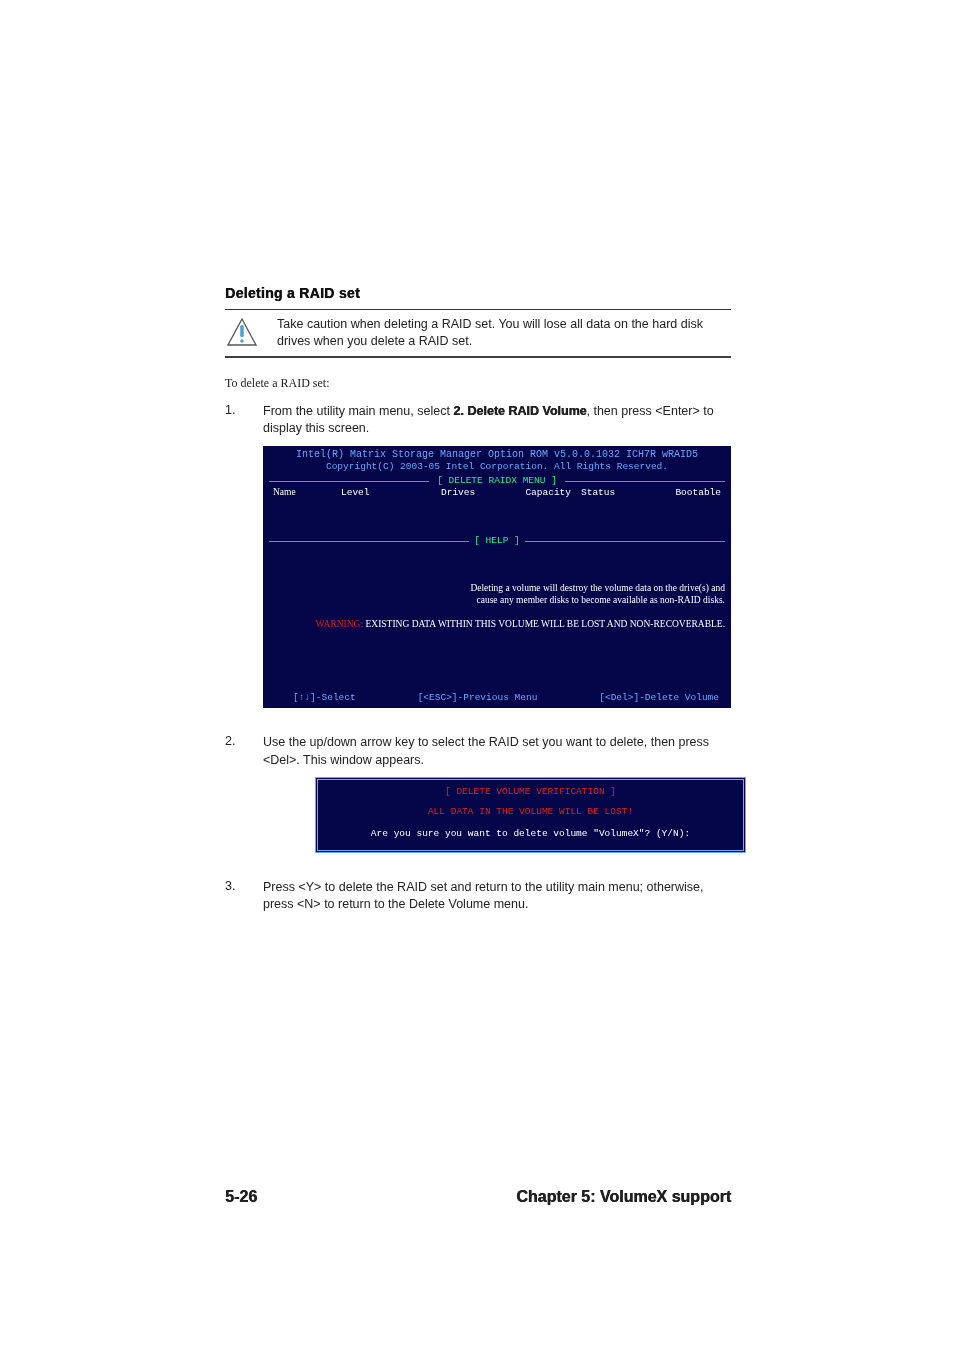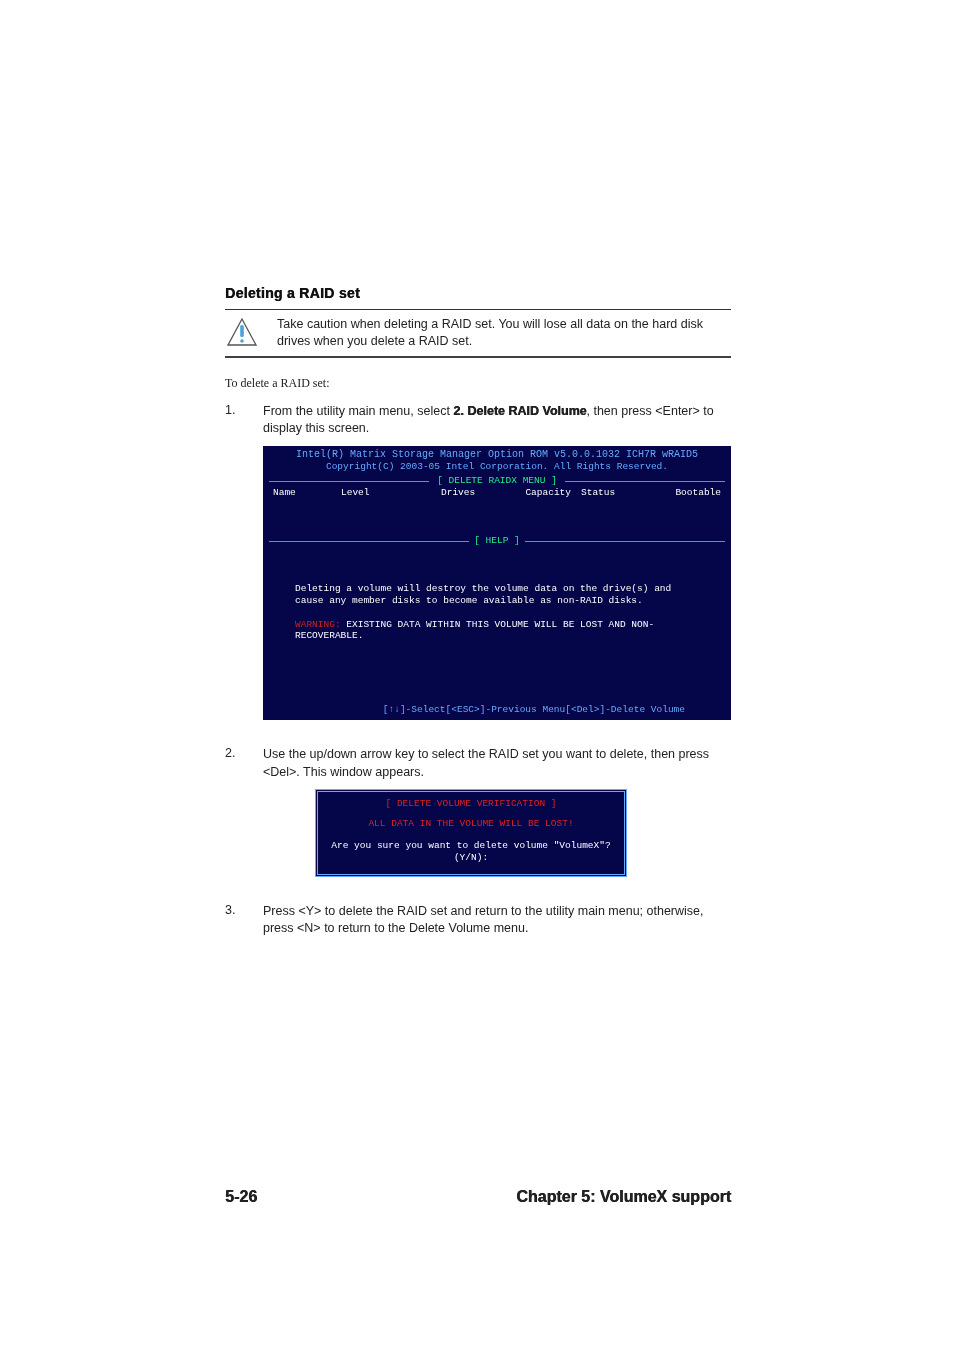--- a/index.html
+++ b/index.html
@@ -68,48 +68,48 @@
   .mono-panel {
     font-family: "Courier New", monospace;
     background: #05054a;
     color: #fff;
     margin: 8px 0 26px 38px;
     font-size: 9.5px;
     line-height: 1.25;
     position: relative;
   }
   .panel-big { width: 468px; }
-  .panel-small { width: 312px; margin-left: 90px; margin-right: auto; border: 3px double #6af; padding: 6px 0 10px 0; text-align: center; }
+  .panel-small { width: 431px; margin-left: 90px; margin-right: auto; border: 3px double #6af; padding: 6px 0 10px 0; text-align: center; }
   .panel-title1 { text-align: center; color: #6af; padding-top: 3px; font-size: 10px;}
   .panel-title2 { text-align: center; color: #6af; font-size: 9.5px; padding-bottom: 2px;}
   .menu-line { color: #2e8; text-align: center; font-size: 9.5px; position: relative;}
   .menu-line::before, .menu-line::after{
     content:""; position:absolute; top:50%; height:0; border-top:1px solid #888;
   }
   .menu-line.top::before{ left:6px; width:160px; }
   .menu-line.top::after{ right:6px; width:160px; }
   .menu-line.help::before{ left:6px; width:200px; }
   .menu-line.help::after{ right:6px; width:200px; }
   .table-hdr, .table-row {
     display: flex;
     padding: 0 10px;
     white-space: pre;
   }
   .table-hdr { color: #fff; }
-  .col-name { width: 68px; }
+  .col-name { width: 68px; font-family: Liberation Serif, serif; }
   .col-level { width: 100px; }
   .col-drives { width: 60px; }
   .col-cap { width: 70px; text-align: right; }
   .col-status { width: 60px; padding-left: 10px;}
   .col-boot { flex: 1; text-align: right; }
   .vol-name { background: #1a9b1a; color: #fff; padding:0 2px;}
   .vol-rest { color: #6af; }
-  .help-body { color: #fff; text-align: left; padding: 0 32px; }
+  .help-body { color: #fff; text-align: right; padding: 0 6px; font-family: Liberation Serif, serif; }
   .help-warn-label { color: #c22; }
-  .footer-keys { display: flex; justify-content: flex-end; padding: 2px 46px 4px 30px; color: #6af; font-size: 9.5px;}
+  .footer-keys { display: flex; justify-content: space-between; padding: 2px 12px 4px 30px; color: #6af; font-size: 9.5px;}
   .spacer { height: 60px; }
   .spacer-sm { height: 36px; }
 
   .verif-title { color: #d22; }
   .verif-line1 { color: #d22; margin: 8px 0 10px 0;}
   .verif-line2 { color: #fff; }
 
   .page-footer {
     position: absolute;
     left: 225px;

